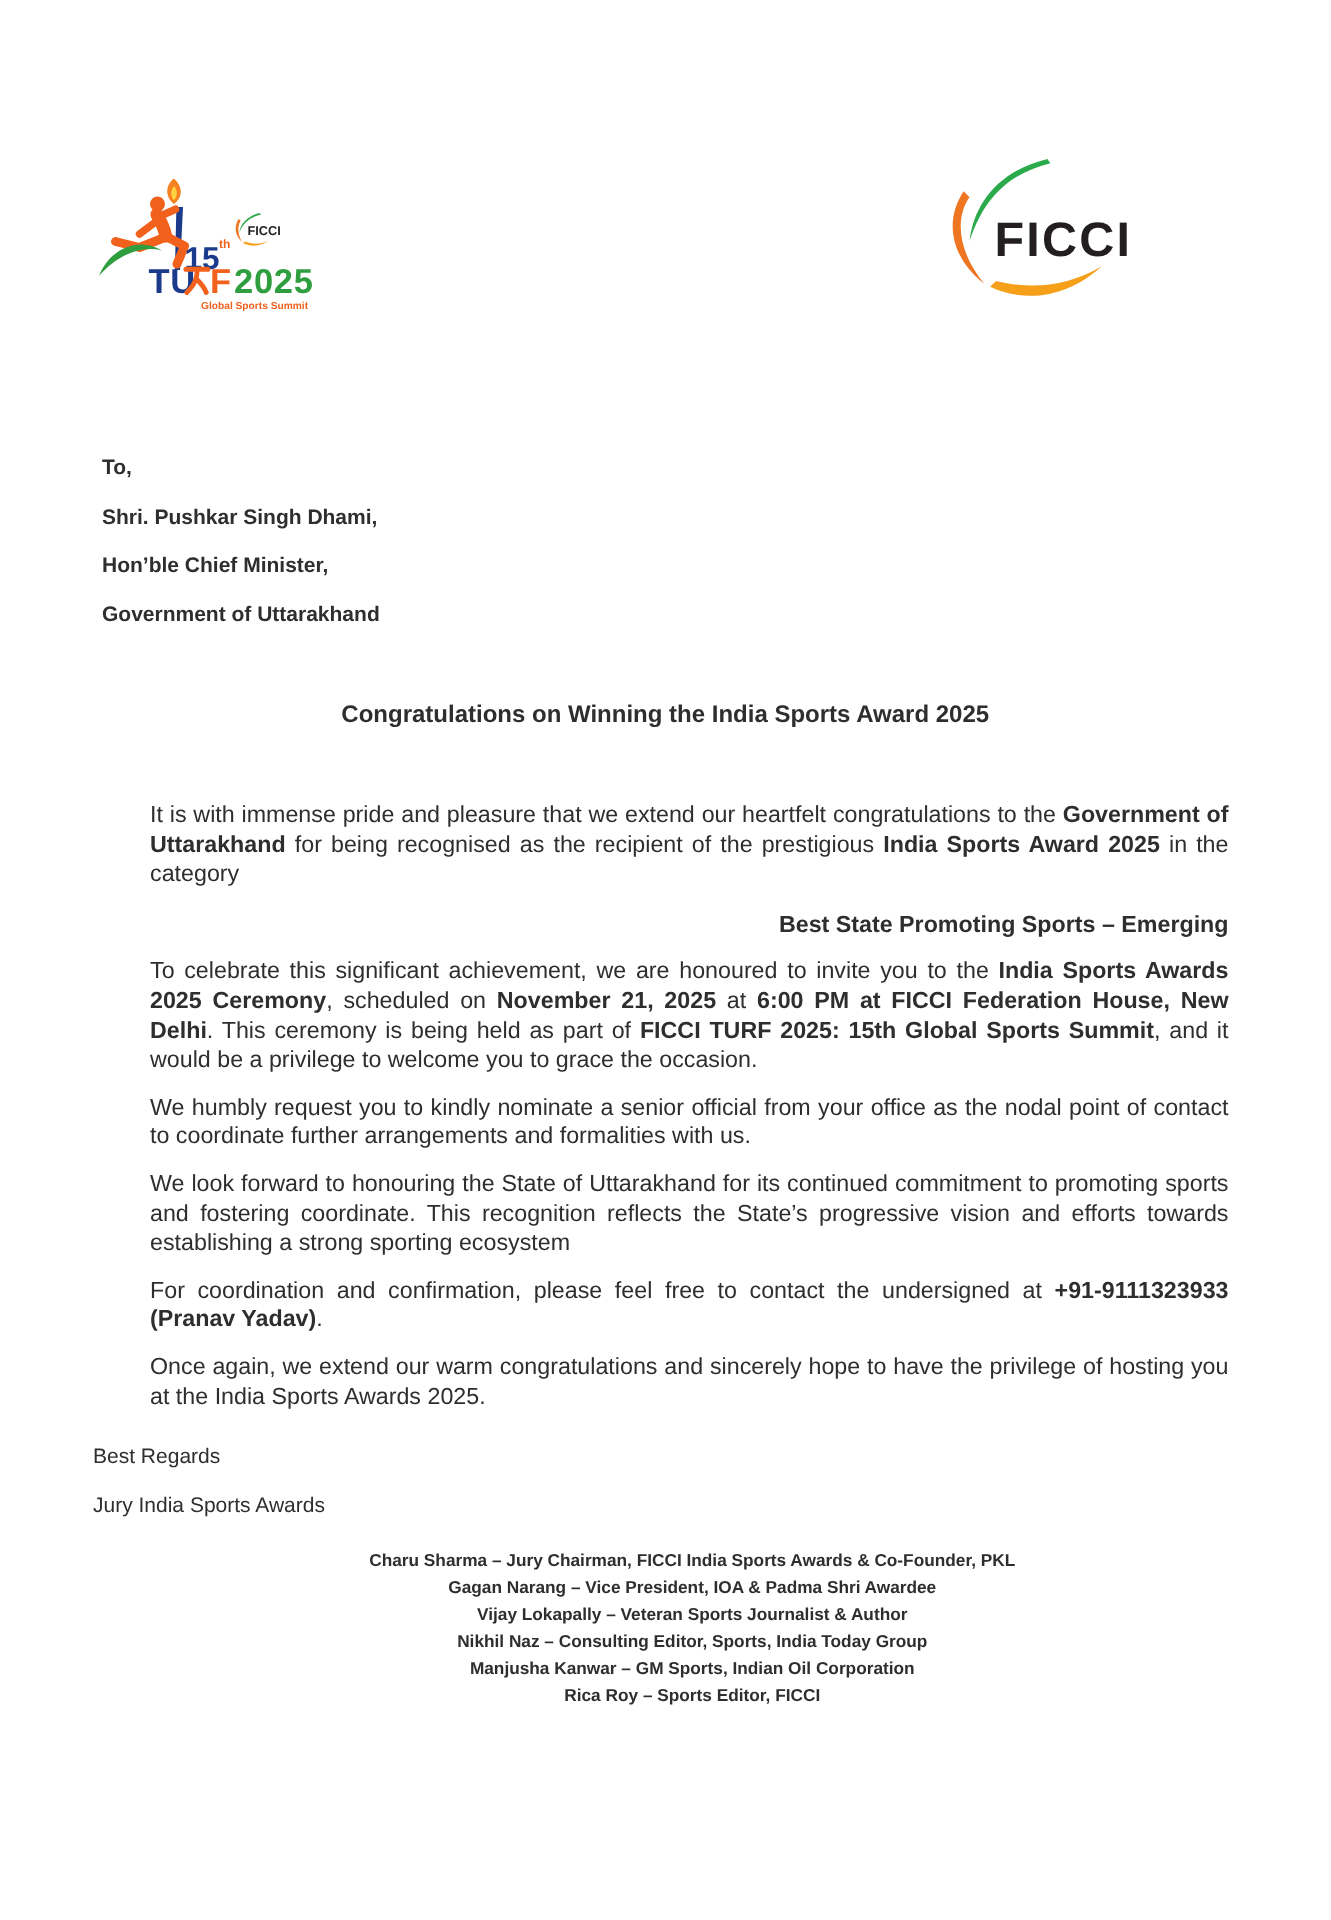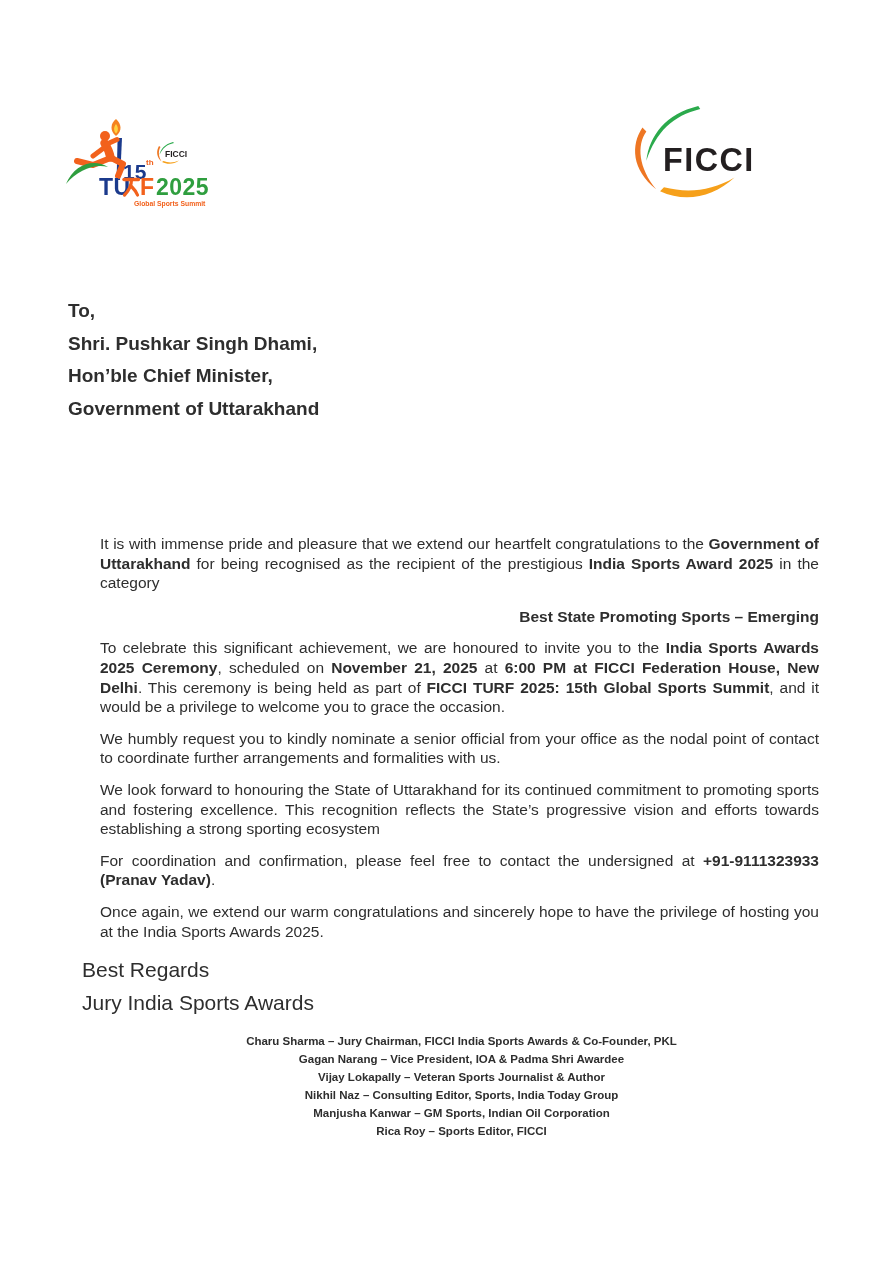--- a/index.html
+++ b/index.html
@@ -15,42 +15,42 @@
     height: 1280px;
     background: #ffffff;
     overflow: hidden;
   }
 
   
   .logo-turf { position: absolute; left: 66px; top: 112px; width: 168px; height: 100px; }
   .logo-ficci { position: absolute; left: 610px; top: 103px; width: 155px; height: 98px; }
 
   
-  .recipient { position: absolute; left: 68px; top: 303px; font-size: 19px; font-weight: 700; }
+  .recipient { position: absolute; left: 68px; top: 303px; font-size: 14px; font-weight: 700; }
   .recipient p { line-height: 16px; margin-bottom: 16.5px; }
 
   
   .subject {
     position: absolute; left: 0; top: 468px; width: 100%;
     text-align: center; font-size: 16px; font-weight: 700;
   }
 
   
   .letter-body {
     position: absolute; left: 68px; top: 534px; width: 751px;
     font-size: 15.5px; line-height: 19.6px;
   }
   .letter-body .para { text-align: justify; margin-bottom: 12px; margin-left: 32px; }
   .letter-body .para strong { font-weight: 700; }
   .category-line {
     text-align: right; font-weight: 700; margin: 14px 0 12px;
   }
 
   
-  .signoff { position: absolute; left: 82px; top: 962px; font-size: 21px; }
+  .signoff { position: absolute; left: 62px; top: 962px; font-size: 14px; }
   .signoff p { line-height: 16px; margin-bottom: 17px; }
 
   
   .jury {
     position: absolute; left: 0; top: 1035px; width: 100%;
     text-align: center; font-size: 11.5px; font-weight: 700; margin-left: 18px;
   }
   .jury p { line-height: 12px; margin-bottom: 6px; }
 
   svg text { font-family: "Liberation Sans", sans-serif; }
@@ -106,27 +106,28 @@
     <text x="54" y="69" font-size="33" font-weight="bold" letter-spacing="1.5" fill="#231f20">FICCI</text>
   </svg>
 
   <section class="recipient">
     <p>To,</p>
     <p>Shri. Pushkar Singh Dhami,</p>
     <p>Hon’ble Chief Minister,</p>
     <p>Government of Uttarakhand</p>
   </section>
 
+  <h1 class="subject">Congratulations on Winning the India Sports Award 2025</h1>
 
   <main class="letter-body">
     <p class="para"><span>It is with immense pride and pleasure that we extend our heartfelt congratulations to the </span><strong>Government of Uttarakhand</strong><span> for being recognised as the recipient of the prestigious </span><strong>India Sports Award 2025</strong><span> in the category</span></p>
     <p class="category-line">Best State Promoting Sports – Emerging</p>
     <p class="para"><span>To celebrate this significant achievement, we are honoured to invite you to the </span><strong>India Sports Awards 2025 Ceremony</strong><span>, scheduled on </span><strong>November 21, 2025</strong><span> at </span><strong>6:00 PM at FICCI Federation House, New Delhi</strong><span>. This ceremony is being held as part of </span><strong>FICCI TURF 2025: 15th Global Sports Summit</strong><span>, and it would be a privilege to welcome you to grace the occasion.</span></p>
     <p class="para"><span>We humbly request you to kindly nominate a senior official from your office as the nodal point of contact to coordinate further arrangements and formalities with us.</span></p>
-    <p class="para"><span>We look forward to honouring the State of Uttarakhand for its continued commitment to promoting sports and fostering excellence. This recognition reflects the State’s progressive vision and efforts towards establishing a strong sporting ecosystem</span></p>
+    <p class="para"><span>We look forward to honouring the State of Uttarakhand for its continued commitment to promoting sports and fostering coordinate. This recognition reflects the State’s progressive vision and efforts towards establishing a strong sporting ecosystem</span></p>
     <p class="para"><span>For coordination and confirmation, please feel free to contact the undersigned at </span><strong>+91-9111323933 (Pranav Yadav)</strong><span>.</span></p>
     <p class="para"><span>Once again, we extend our warm congratulations and sincerely hope to have the privilege of hosting you at the India Sports Awards 2025.</span></p>
   </main>
 
   <section class="signoff">
     <p>Best Regards</p>
     <p>Jury India Sports Awards</p>
   </section>
 
   <section class="jury">

